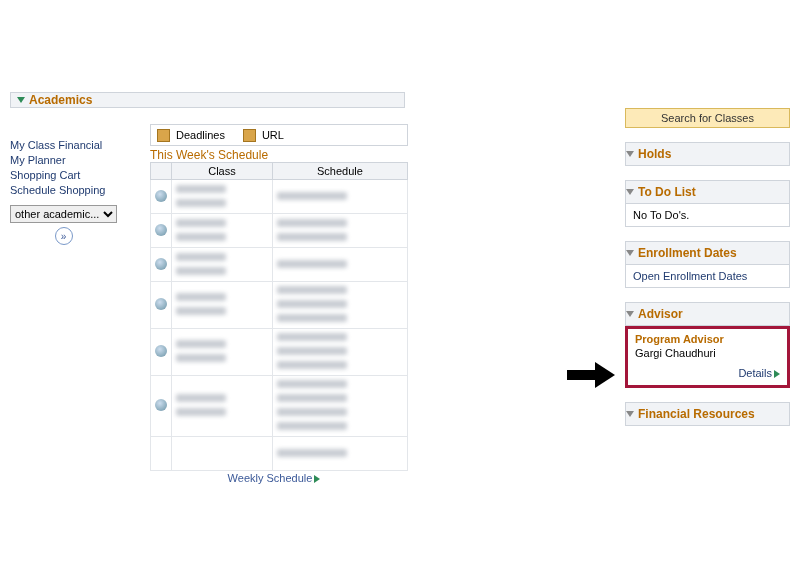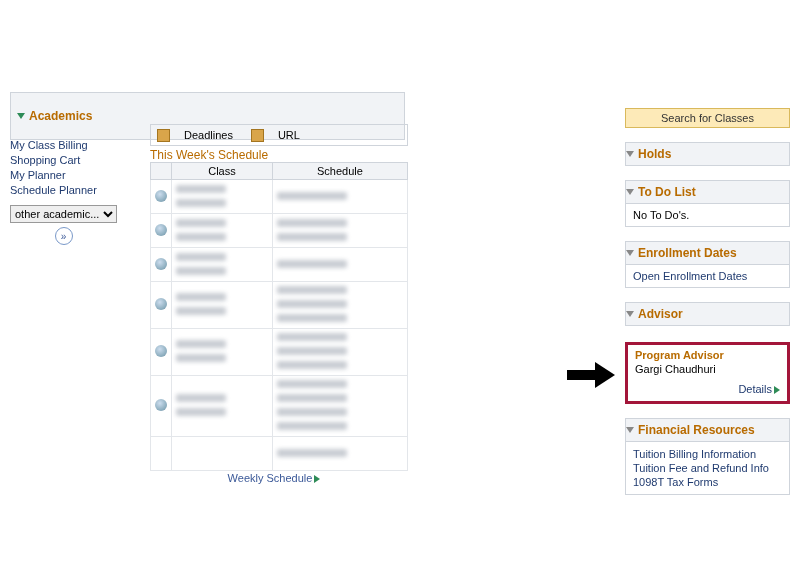--- a/index.html
+++ b/index.html
@@ -15,21 +15,21 @@
 
   .left-col {
     position: absolute;
     left: 10px;
     top: 92px;
     width: 395px;
   }
   .section-header {
     border: 1px solid #cfd4db;
     background: #f1f3f6;
-    padding: 16px 6px;
+    padding: 0 6px;
     display: flex;
     align-items: center;
     gap: 4px;
   }
   .section-header .tri {
     width: 0; height: 0;
     border-left: 4px solid transparent;
     border-right: 4px solid transparent;
     border-top: 6px solid #2e8b57;
   }
@@ -80,21 +80,21 @@
     left: 150px;
     top: 124px;
     width: 258px;
     border: 1px solid #cfd4db;
     display: flex;
     align-items: center;
     gap: 18px;
     padding: 3px 6px;
     height: 22px;
   }
-  .tool-row .tool { display: flex; align-items: center; gap: 14px; cursor: pointer; }
+  .tool-row .tool { display: flex; align-items: center; gap: 6px; cursor: pointer; }
   .tool-ico {
     width: 13px; height: 13px;
     background: #d9a54a;
     border: 1px solid #a47520;
     display: inline-block;
   }
 
   .sched-title {
     position: absolute;
     left: 150px;
@@ -200,21 +200,21 @@
   .panel-body {
     border: 1px solid #cfd4db;
     border-top: none;
     padding: 5px 7px;
     font-size: 11px;
   }
   .panel-body a { color: #1f3a6f; display: block; }
 
   .advisor-box {
     border: 3px solid #a3163a;
-    margin-top: 16px;
+    margin-top: 0;
   }
   .advisor-body {
     padding: 4px 7px 6px 7px;
     font-size: 11px;
   }
   .advisor-body .label { color: #b86b00; font-weight: bold; }
   .advisor-body .details {
     text-align: right;
     margin-top: 8px;
   }
@@ -255,24 +255,24 @@
 <body>
 
 <div class="left-col">
   <div class="section-header">
     <span class="tri"></span>
     <span class="title">Academics</span>
   </div>
 </div>
 
 <div class="sidebar-links">
-  <a>My Class Billing</a>
+  <a>My Class Financial</a>
+  <a>My Planner</a>
   <a>Shopping Cart</a>
-  <a>My Planner</a>
-  <a>Schedule Planner</a>
+  <a>Schedule Shopping</a>
 </div>
 
 <div class="other-acad">
   <select>
     <option>other academic...</option>
   </select>
   <div class="go-btn">»</div>
 </div>
 
 <div class="tool-row">
@@ -372,23 +372,18 @@
       <div class="details">
         <a><span>Details</span><span class="tri-r"></span></a>
       </div>
     </div>
   </div>
 
   <div class="panel-head">
     <span class="tri-g"></span>
     <span class="ptitle">Financial Resources</span>
   </div>
-  <div class="panel-body" style="line-height:14px;">
-    <a>Tuition Billing Information</a>
-    <a>Tuition Fee and Refund Info</a>
-    <a>1098T Tax Forms</a>
-  </div>
 </div>
 
 <div class="arrow">
   <div class="shaft"></div>
   <div class="head"></div>
 </div>
 
 </body></html>

